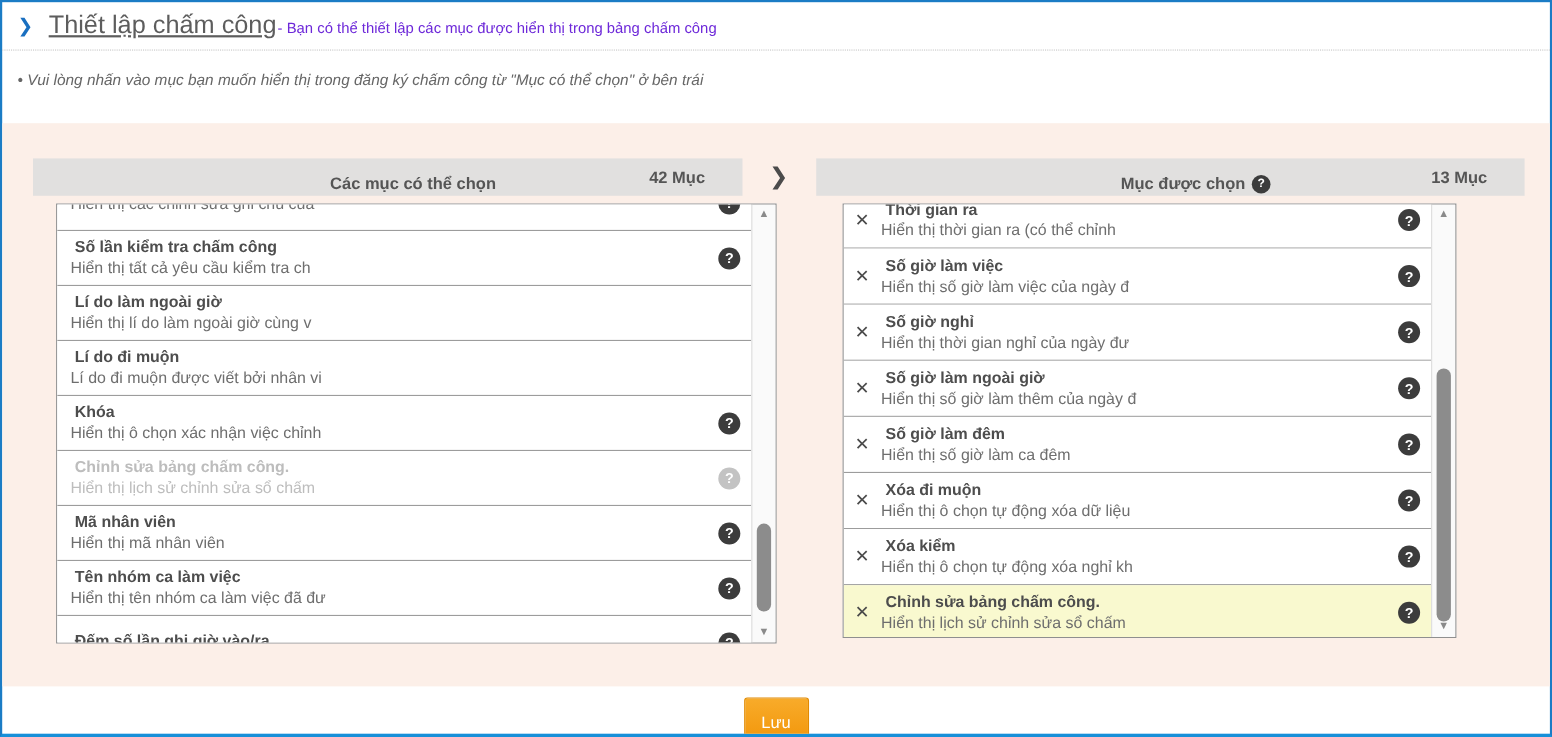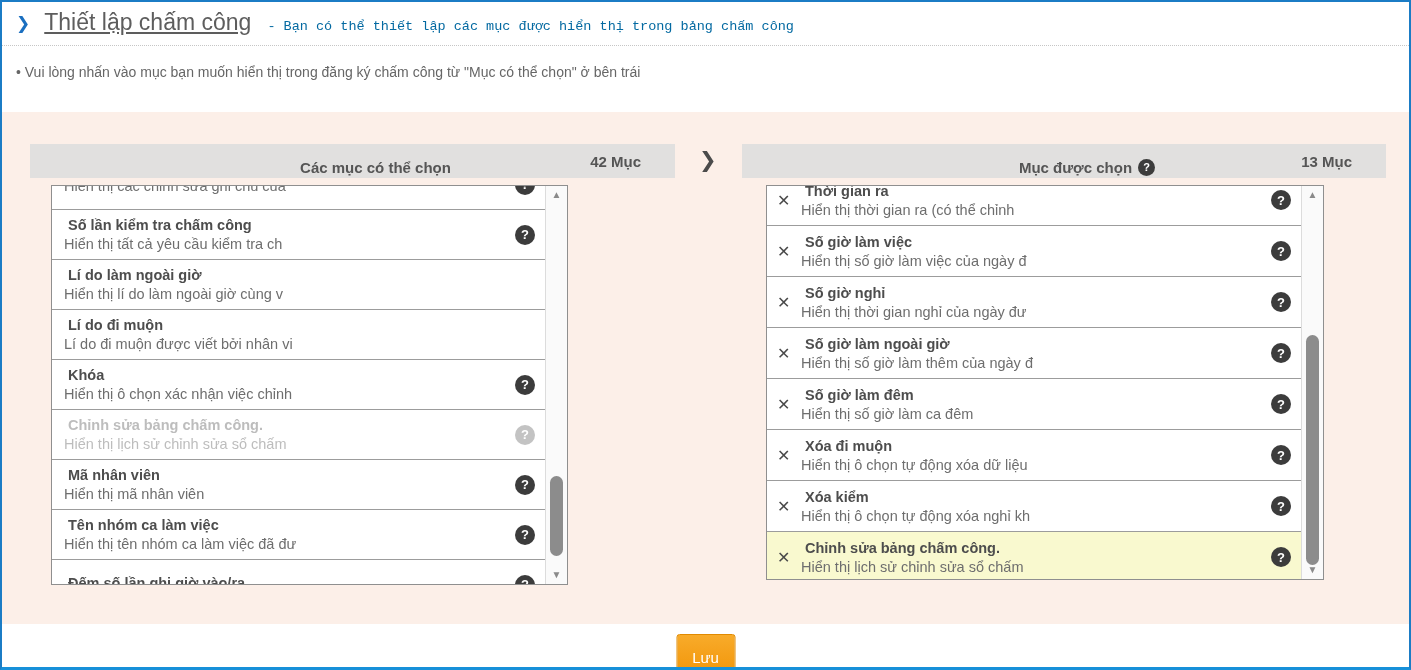--- a/index.html
+++ b/index.html
@@ -5,34 +5,34 @@
   * { margin:0; padding:0; box-sizing:border-box; }
   html,body { width:1411px; height:670px; background:#fff; font-family:"Liberation Sans","DejaVu Sans",sans-serif; }
   .window {
     position:relative; width:1411px; height:670px; background:#fff;
     border:2px solid #1b7cc5; border-bottom:3px solid #1790d9; overflow:hidden;
   }
   
   .title-row { position:absolute; left:14px; top:7px; display:flex; align-items:baseline; white-space:nowrap; }
   .hdr-chevron { color:#1a6fc0; font-weight:bold; font-size:17px; margin-right:14px; position:relative; top:-1px; }
   .page-title { font-size:23px; color:#5d5d5d;text-decoration:underline; }
-  .page-subtitle { font-size:13.5px; color:#0369a1; margin-left:16px;font-family:Liberation Mono, monospace; }
+  .page-subtitle { font-size:13.5px; color:#6d28d9; margin-left:1px; }
   .dotted-sep { position:absolute; left:0; right:0; top:43px; border-top:1px dotted #c6c6c6; }
-  .instruction { position:absolute; left:14px; top:62px; font-size:14px; color:#666; }
+  .instruction { position:absolute; left:14px; top:62px; font-size:14px; color:#666;font-style:italic; }
   
   .pink { position:absolute; left:0; right:0; top:110px; height:512px; background:#fcefe8; }
   .panel-header { position:absolute; top:32px; height:34px; background:#e1e0df; color:#555; font-weight:bold; font-size:15px; }
   .panel-header .ph-title { position:absolute; left:0; right:0; top:0; height:46px; display:flex; align-items:center; justify-content:center;padding-left:46px; }
   .panel-header .ph-count { position:absolute; right:34px; top:0; height:34px; display:flex; align-items:center; }
   #avail-header { left:28px; width:645px; }
   #sel-header { left:740px; width:644px; }
   .mid-chevron { position:absolute; left:697px; top:36px; font-size:21px; font-weight:bold; color:#4b4b4b; }
   
   .listbox { position:absolute; background:#fff; border:1px solid #8f8f8f; overflow:hidden; }
-  #avail-list { left:49px; top:73px; width:517px; height:400px; }
+  #avail-list { left:49px; top:73px; width:655px; height:400px; }
   #sel-list { left:764px; top:73px; width:558px; height:395px; }
   .list-content { position:absolute; left:0; top:0; right:22px; bottom:0; overflow:hidden; }
   .row { display:flex; align-items:center; border-bottom:1px solid #9c9c9c; background:#fff; cursor:pointer; }
   #avail-list .row { height:50px; padding-left:12px; }
   #sel-list .row { height:51px; padding-left:10px; }
   .row .txt { flex:1; min-width:0; overflow:hidden; white-space:nowrap; }
   .row .t { font-size:14.5px; font-weight:bold; color:#4d4d4d; margin-left:4px; margin-bottom:3px; }
   .row .d { font-size:14.5px; color:#6e6e6e; }
   .row .help { flex:0 0 auto; width:20px; height:20px; border-radius:50%; background:#3c3c3c; color:#fff;
     font-size:13px; font-weight:bold; display:flex; align-items:center; justify-content:center; margin:0 10px 0 8px; }

